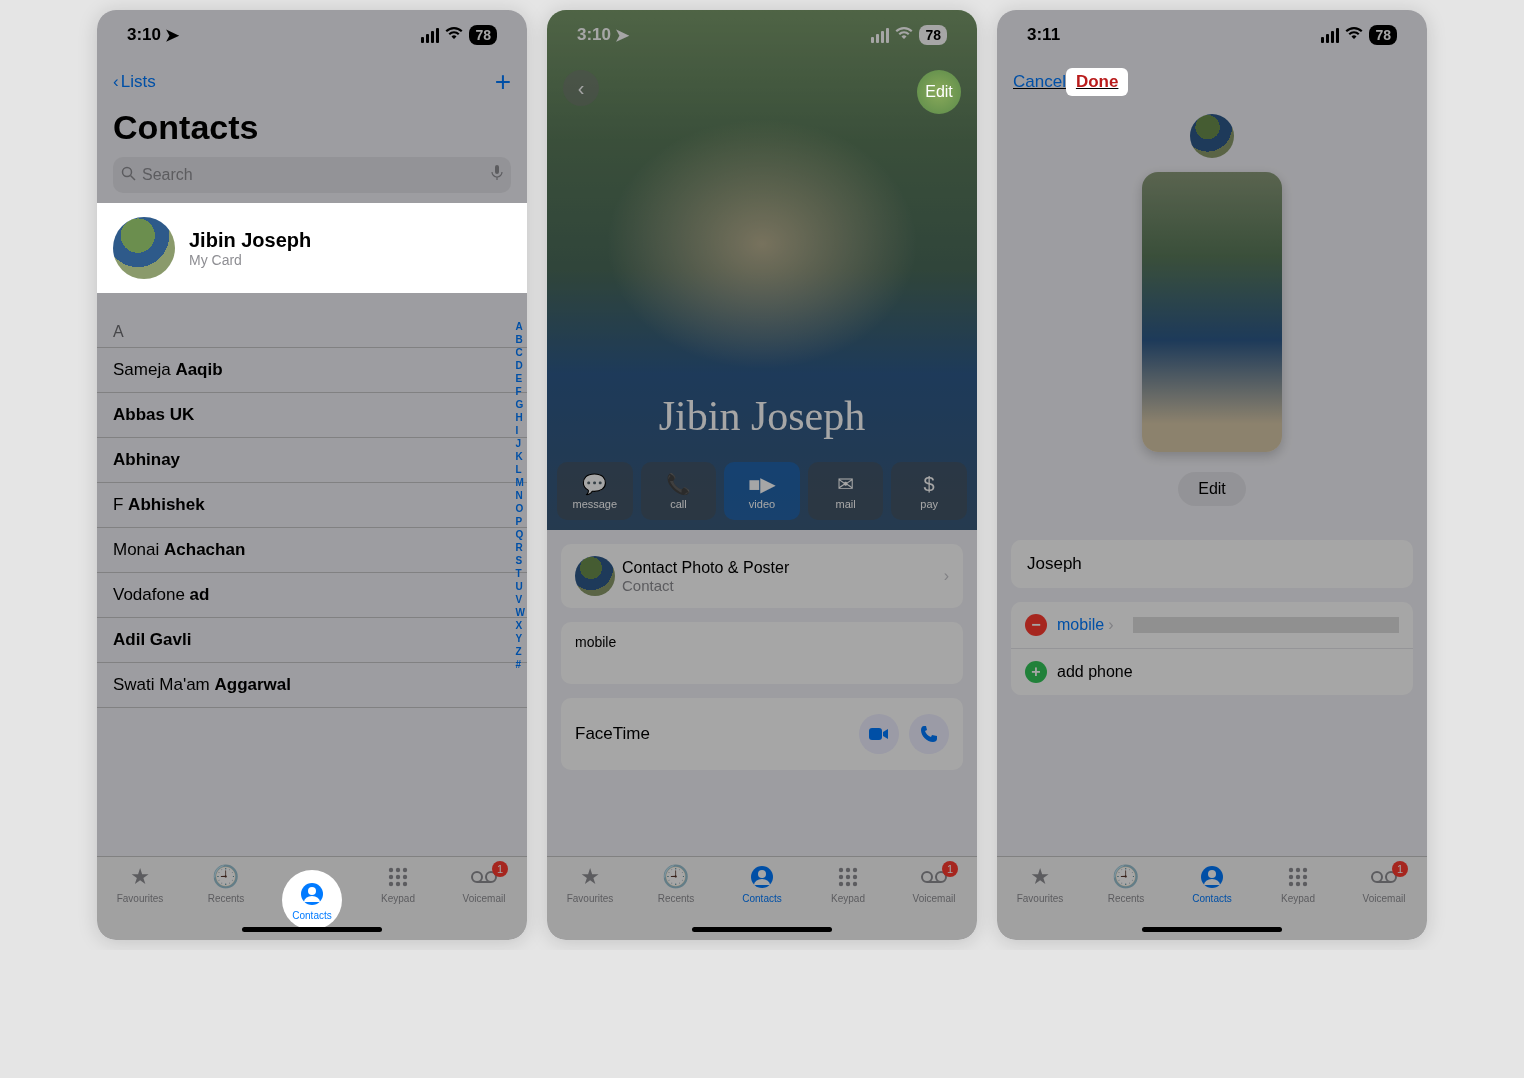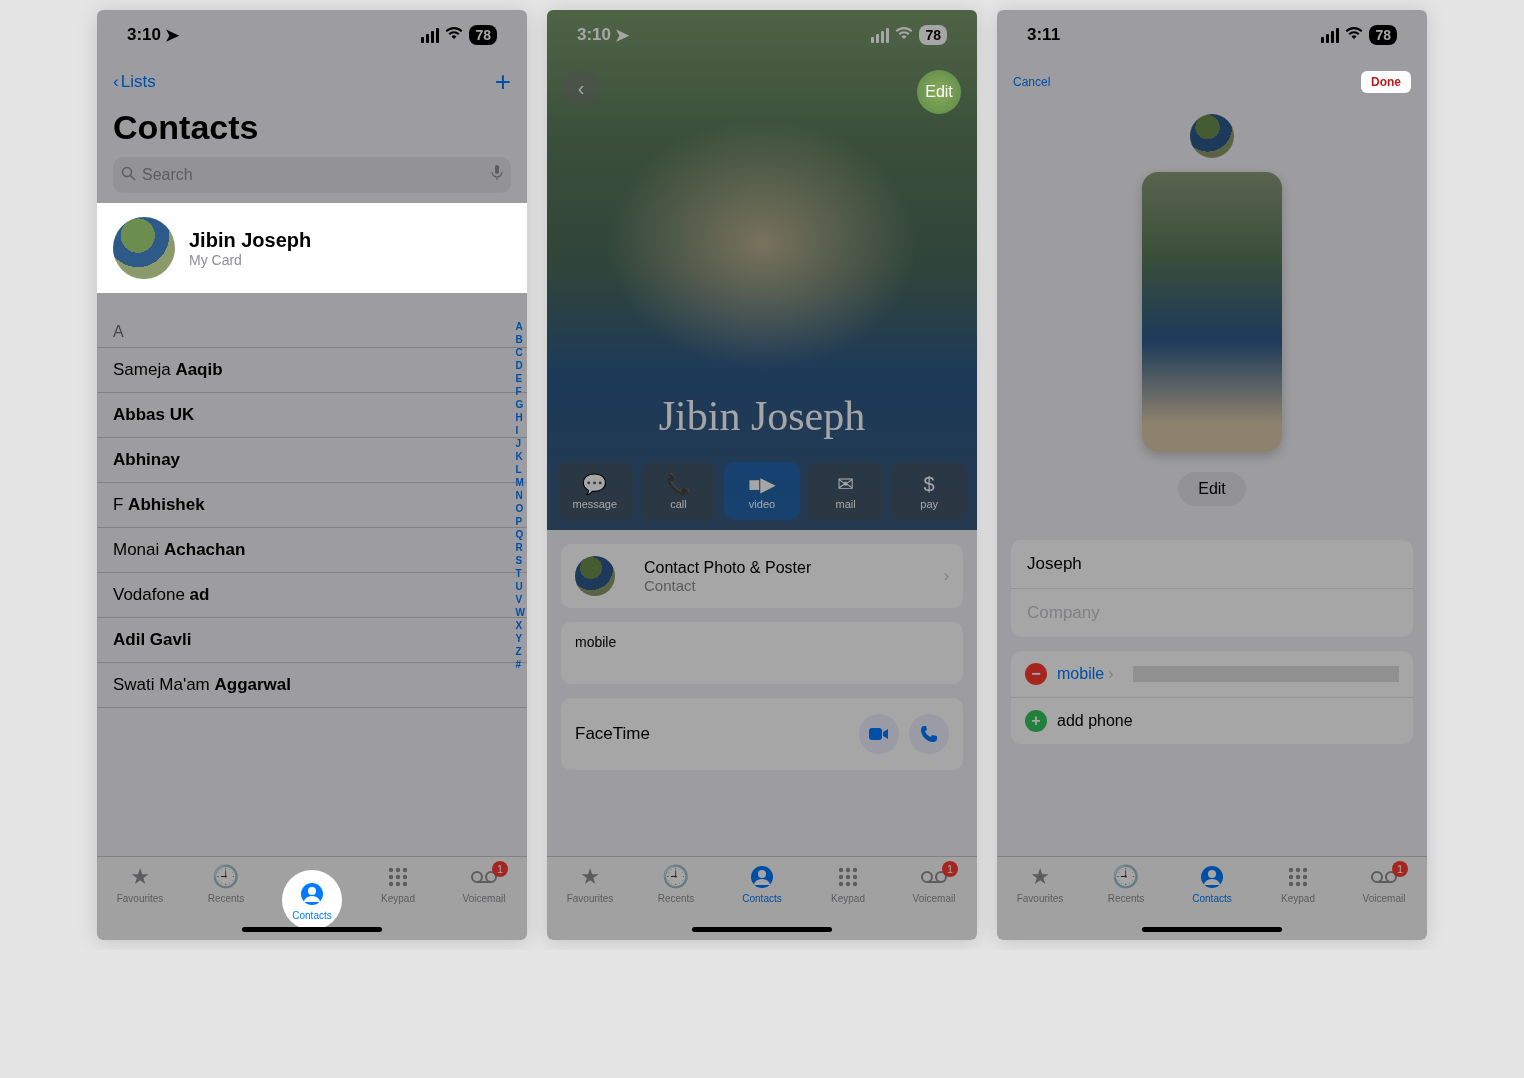--- a/index.html
+++ b/index.html
@@ -1,17 +1,17 @@
 <!DOCTYPE html>
 <html><head>
 <meta charset="utf-8">
 <style>
 * { margin: 0; padding: 0; box-sizing: border-box; font-family: -apple-system, BlinkMacSystemFont, "Helvetica Neue", sans-serif; }
 body { background: #e5e5e5; display: flex; gap: 20px; padding: 10px; justify-content: center; }
-.phone { width: 430px; height: 930px; background: #fff; border-radius: 6px; overflow: hidden; position: relative; box-shadow: 0 2px 20px rgba(0,0,0,0.15); }
+.phone { width: 430px; height: 930px; background: #fff; border-radius: 19px; overflow: hidden; position: relative; box-shadow: 0 2px 20px rgba(0,0,0,0.15); }
 .scrim { position: absolute; inset: 0; background: rgba(0,0,0,0.35); z-index: 50; pointer-events: none; }
 .status-bar { height: 50px; display: flex; justify-content: space-between; align-items: center; padding: 0 30px; font-weight: 600; font-size: 17px; }
 .status-left { display: flex; align-items: center; gap: 4px; }
 .status-right { display: flex; align-items: center; gap: 6px; }
 .battery-pill { background: #000; color: #fff; border-radius: 8px; padding: 2px 6px; font-size: 14px; font-weight: 700; }
 .signal-bars { display: flex; align-items: flex-end; gap: 2px; }
 .signal-bars span { width: 3px; background: #000; border-radius: 1px; }
 .signal-bars span:nth-child(1){height:6px} .signal-bars span:nth-child(2){height:9px} .signal-bars span:nth-child(3){height:12px} .signal-bars span:nth-child(4){height:15px}
 .wifi-icon { font-size: 16px; }
 
@@ -46,35 +46,35 @@
 .poster { position: relative; height: 520px; background: linear-gradient(180deg, #7a9a6b 0%, #5a7a5a 25%, #4a6a5a 50%, #2e5a8a 70%, #3a5a7a 100%); }
 .poster-over { position: absolute; inset: 0; background: radial-gradient(ellipse 60% 40% at 50% 45%, rgba(255,220,180,0.6), transparent 60%); }
 .poster-name { position: absolute; bottom: 90px; width: 100%; text-align: center; color: #fff; font-size: 42px; font-family: Georgia, serif; }
 .poster-back { position: absolute; top: 60px; left: 16px; width: 36px; height: 36px; border-radius: 50%; background: rgba(120,120,120,0.5); display: flex; align-items: center; justify-content: center; color: #fff; font-size: 20px; }
 .poster-edit { position: absolute; top: 60px; right: 16px; width: 44px; height: 44px; border-radius: 50%; background: radial-gradient(circle, #8aaa5a, #5a8a4a); display: flex; align-items: center; justify-content: center; color: #fff; font-size: 16px; z-index: 60; }
 .action-row { position: absolute; bottom: 10px; left: 10px; right: 10px; display: flex; gap: 8px; }
 .action-btn { flex: 1; background: rgba(80,80,80,0.45); border-radius: 10px; height: 58px; display: flex; flex-direction: column; align-items: center; justify-content: center; color: #fff; font-size: 11px; gap: 2px; }
 .action-btn .icon { font-size: 20px; }
 .action-btn.highlight { background: rgba(0,122,255,0.35); }
 .detail-section { background: #f2f2f7; }
-.detail-card { margin: 14px; background: #fff; border-radius: 10px; padding: 12px 14px; display: flex; align-items: center; gap: 29px; }
+.detail-card { margin: 14px; background: #fff; border-radius: 10px; padding: 12px 14px; display: flex; align-items: center; gap: 7px; }
 .detail-card .small-avatar { width: 40px; height: 40px; border-radius: 50%; background: radial-gradient(circle at 40% 30%, #6b8e4e 0 30%, #2e5a8a 30% 60%, #8a9a6b 60% 100%); flex-shrink: 0; }
 .detail-card-title { font-size: 16px; }
 .detail-card-sub { font-size: 15px; color: #8e8e93; }
 .chev { margin-left: auto; color: #c7c7cc; }
 .phone-card { margin: 0 14px 14px; background: #fff; border-radius: 10px; padding: 12px 14px; }
 .phone-label { font-size: 14px; color: #000; }
 .phone-value { font-size: 17px; color: #007aff; margin-top: 2px; }
 .facetime-card { margin: 0 14px 14px; background: #fff; border-radius: 10px; padding: 16px 14px; display: flex; align-items: center; font-size: 17px; }
 .ft-btns { margin-left: auto; display: flex; gap: 10px; }
 .ft-btn { width: 40px; height: 40px; border-radius: 50%; background: #eef; display: flex; align-items: center; justify-content: center; color: #007aff; font-size: 18px; }
 .screen2-top { position: absolute; top: 0; left: 0; right: 0; height: 50px; z-index: 10; color: #fff; display: flex; justify-content: space-between; align-items: center; padding: 0 30px; font-weight: 600; font-size: 17px; }
 
 
-.nav3 { display: flex; justify-content: space-between; align-items: center; padding: 0 16px; height: 44px; font-size: 12px; }
+.nav3 { display: flex; align-items: center; padding: 0 16px; height: 44px; font-size: 17px; text-decoration: underline; }
 .nav3 .cancel { color: #007aff; }
 .nav3 .done { color: #b91c1c; font-weight: 600; background: #fff; padding: 4px 10px; border-radius: 6px; position: relative; z-index: 60; }
 .poster-preview-wrap { display: flex; flex-direction: column; align-items: center; padding: 10px 0 20px; }
 .mini-avatar { width: 44px; height: 44px; border-radius: 50%; background: radial-gradient(circle at 40% 30%, #6b8e4e 0 30%, #2e5a8a 30% 60%, #8a9a6b 60% 100%); margin-bottom: 14px; }
 .poster-preview { width: 140px; height: 280px; border-radius: 16px; background: linear-gradient(180deg, #8a9a7a 0%, #5a7a5a 30%, #2e5a8a 60%, #d8c8a8 90%); box-shadow: 0 4px 12px rgba(0,0,0,0.2); }
 .edit-pill { margin-top: 20px; background: rgba(118,118,128,0.12); padding: 8px 20px; border-radius: 18px; font-size: 16px; }
 .form-section { background: #fff; margin: 14px; border-radius: 10px; }
 .form-row { padding: 14px 16px; border-bottom: 0.5px solid #e5e5ea; font-size: 17px; }
 .form-row:last-child { border-bottom: none; }
 .form-row.placeholder { color: #c7c7cc; }
@@ -396,21 +396,20 @@
       <span class="cancel">Cancel</span>
       <span class="done">Done</span>
     </div>
     <div class="poster-preview-wrap">
       <div class="mini-avatar"></div>
       <div class="poster-preview"></div>
       <div class="edit-pill">Edit</div>
     </div>
     <div class="form-section">
       <div class="form-row">Joseph</div>
-      <div class="form-row placeholder">Company</div>
     </div>
     <div class="phone-edit-section">
       <div class="phone-edit-row">
         <div class="circle-btn circle-minus">−</div>
         <span class="phone-type">
             <span>mobile</span>
             <span class="phone-type-chev">›</span>
           </span>
         <div class="phone-num-masked"></div>
       </div>

